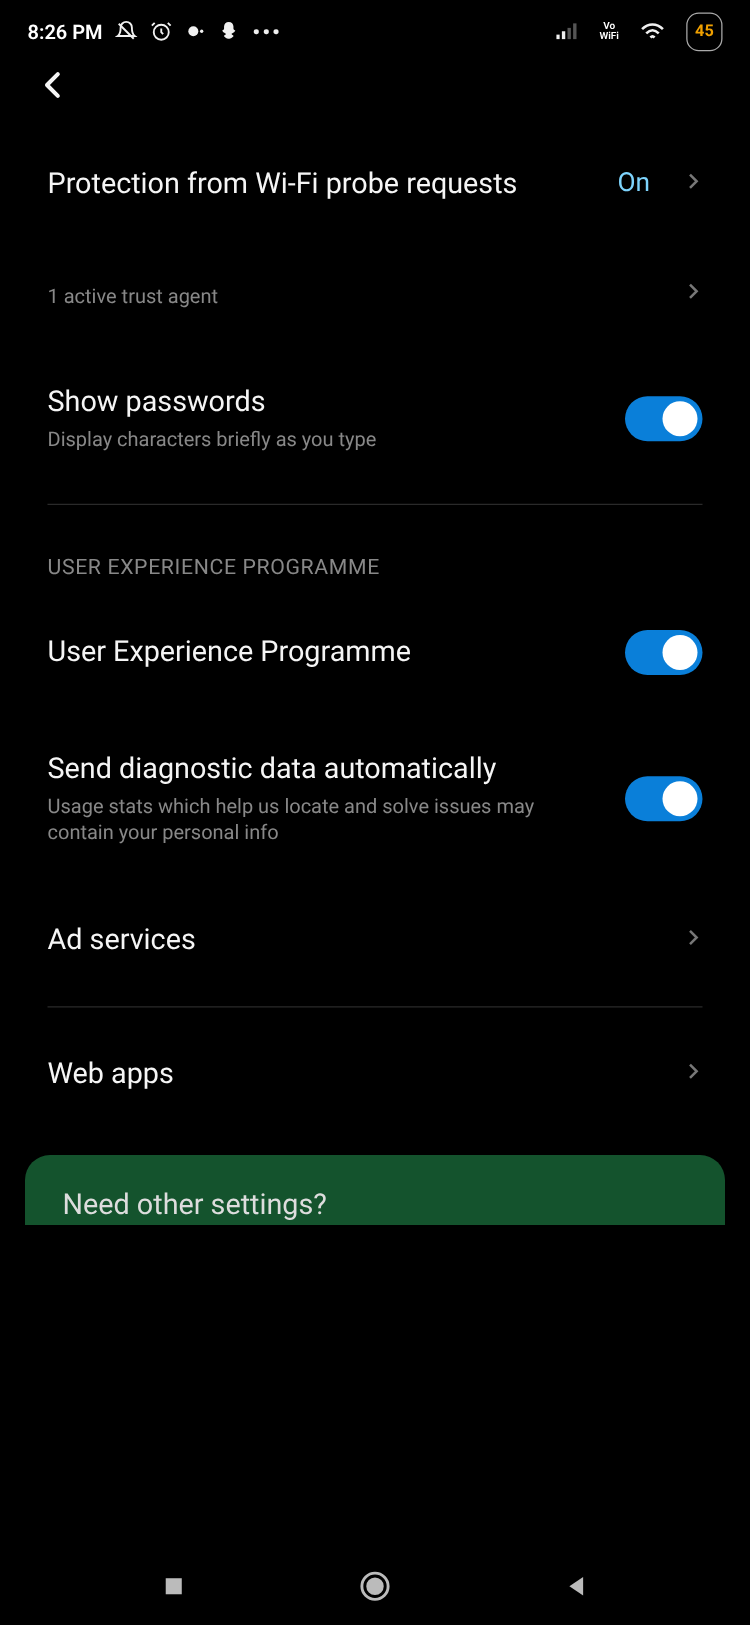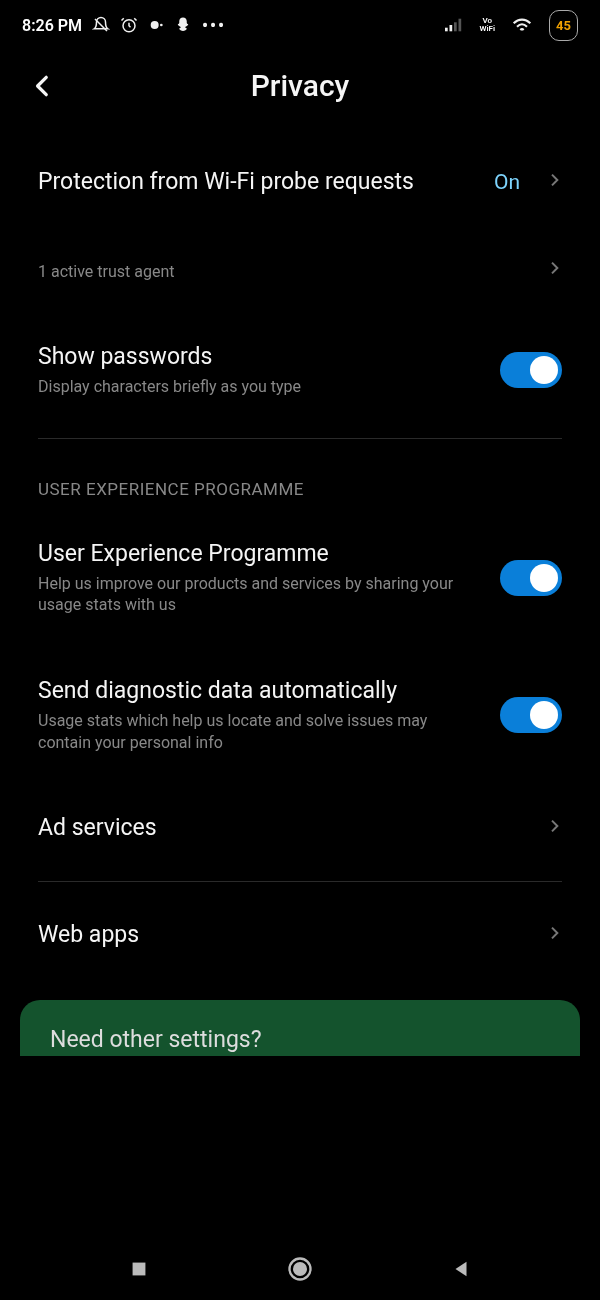--- a/index.html
+++ b/index.html
@@ -189,21 +189,20 @@
     </span>
   </div>
 </div>
 
 <div class="header">
   <div class="back-btn">
     <svg width="26" height="26" viewBox="0 0 24 24" fill="none" stroke="#f5f5f5" stroke-width="3" stroke-linecap="round" stroke-linejoin="round">
         <polyline points="15 4 7 12 15 20"></polyline>
       </svg>
   </div>
-  <div class="title">Privacy</div>
 </div>
 
 <div class="content">
 
   <div class="row first-row">
     <div class="row-text">
       <div class="row-title">Protection from Wi-Fi probe requests</div>
     </div>
     <span class="value-text">On</span>
     <span class="chevron">
@@ -234,21 +233,20 @@
       </div>
   </div>
 
   <div class="divider"></div>
 
   <div class="section-header">USER EXPERIENCE PROGRAMME</div>
 
   <div class="row">
     <div class="row-text">
       <div class="row-title">User Experience Programme</div>
-      <div class="row-sub">Help us improve our products and services by sharing your usage stats with us</div>
     </div>
     <div class="toggle on">
         <div class="knob"></div>
       </div>
   </div>
 
   <div class="row">
     <div class="row-text">
       <div class="row-title">Send diagnostic data automatically</div>
       <div class="row-sub">Usage stats which help us locate and solve issues may contain your personal info</div>

